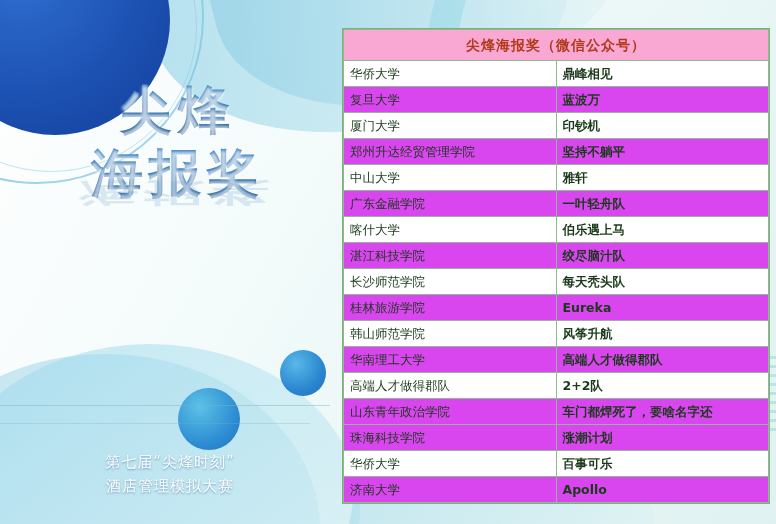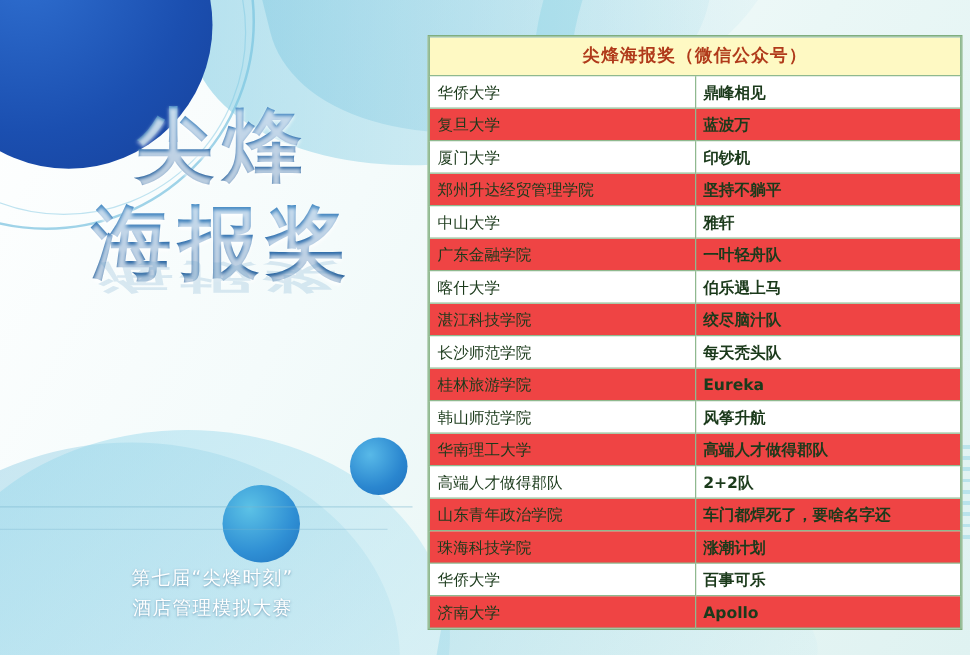--- a/index.html
+++ b/index.html
@@ -159,21 +159,21 @@
   .title-block {
     position: absolute;
     left: 28px;
     top: 78px;
     width: 300px;
     text-align: center;
   }
   .title-line {
     font-family: "DejaVu Serif", "Liberation Serif", serif;
     font-weight: bold;
-    font-size: 64px;
+    font-size: 52px;
     letter-spacing: 6px;
     line-height: 1.22;
     color: #2a6fae;
     background: linear-gradient(180deg, #4f95cc 0%, #2f6fae 45%, #1d5691 100%);
     -webkit-background-clip: text;
     background-clip: text;
     -webkit-text-fill-color: transparent;
     text-shadow: 0 2px 3px rgba(255,255,255,0.7);
   }
   .title-reflection {
@@ -221,37 +221,37 @@
   table.award-table th,
   table.award-table td {
     border: 1px solid #8fb98f;
     padding: 3px 6px;
     height: 19px;
     line-height: 18px;
     overflow: hidden;
     white-space: nowrap;
   }
   table.award-table thead th {
-    background: #fef9c3;
+    background: #f9a8d4;
     color: #b03a1a;
     font-weight: bold;
     font-size: 14px;
     text-align: center;
     letter-spacing: 1px;
     height: 24px;
     line-height: 22px;
   }
   td.col-school { width: 49%; }
   td.col-team { width: 51%; font-weight: bold; }
   tr.row-even td {
     background: #ffffff;
     margin-left: 33px;
   }
   tr.row-odd td {
-    background: #ef4444;
+    background: #d946ef;
   }
 </style>
 </head>
 <body>
 
 <div class="slide">
 
   <div class="deco arc-top-left"></div>
   <div class="deco arc-top-left2"></div>
   <div class="deco ribbon-top2"></div>

